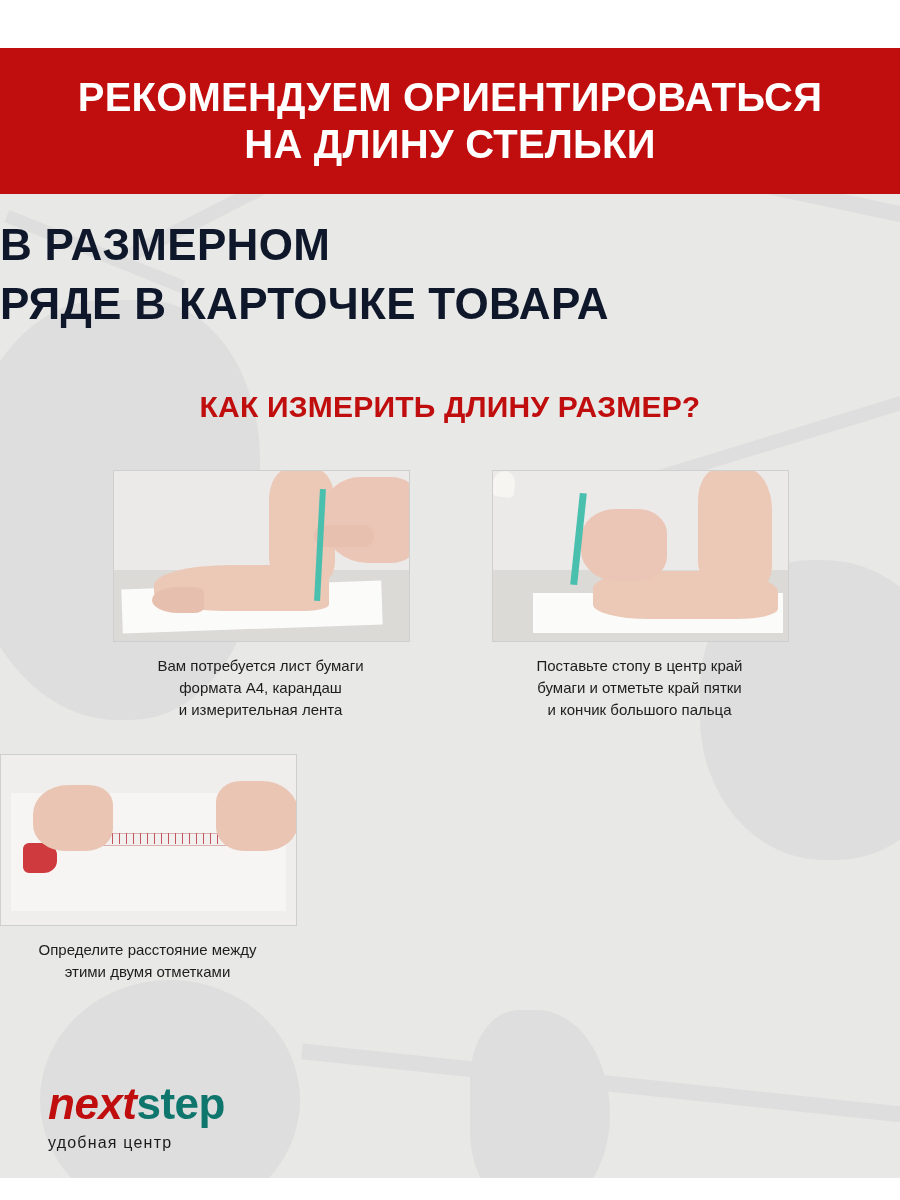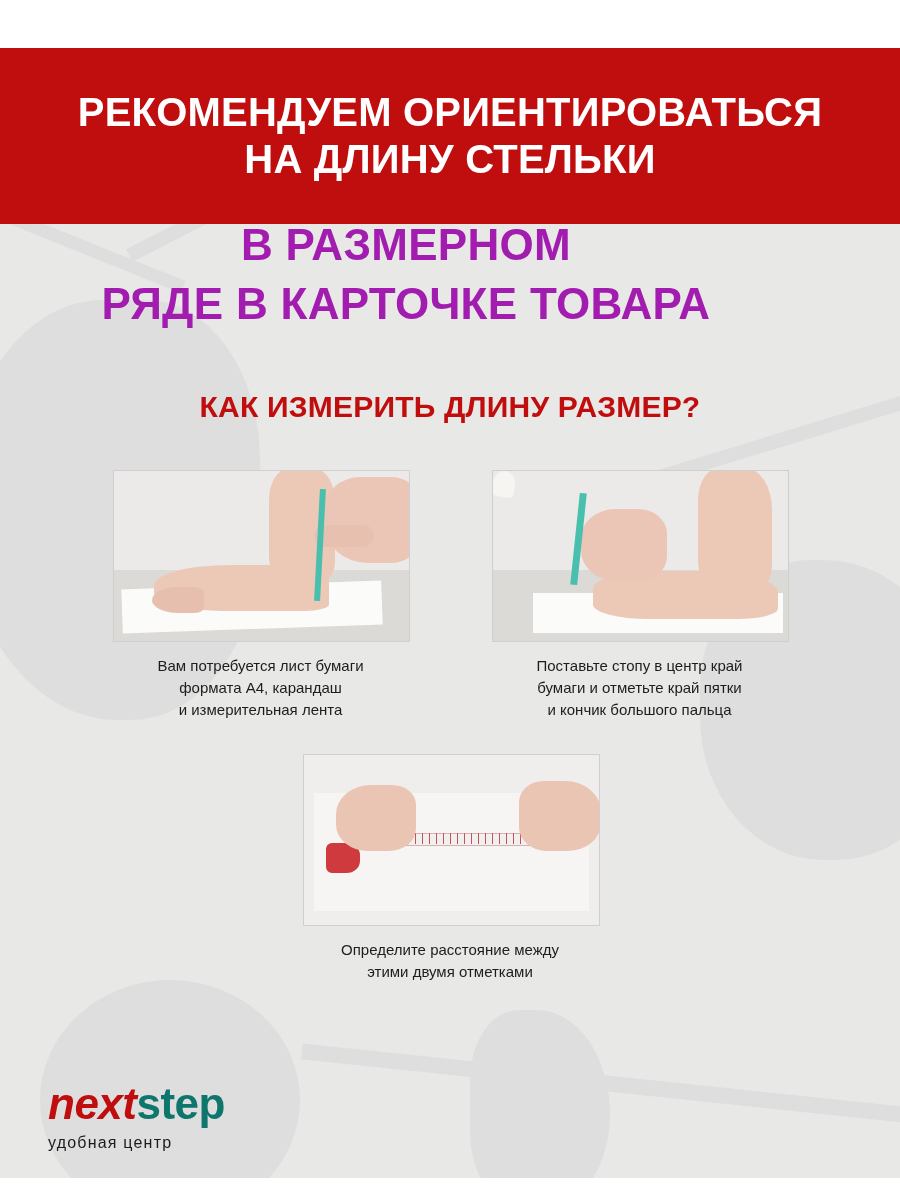--- a/index.html
+++ b/index.html
@@ -48,21 +48,21 @@
     left: 0; top: 0;
     width: 900px; height: 48px;
     background: #ffffff;
   }
 
   .banner {
     position: absolute;
     left: 0;
     top: 48px;
     width: 900px;
-    height: 176px;
+    height: 146px;
     background: #c00d0d;
     display: flex;
     align-items: center;
     justify-content: center;
     text-align: center;
   }
   .banner-text {
     color: #ffffff;
     font-size: 40px;
     font-weight: bold;
@@ -70,22 +70,22 @@
     letter-spacing: 0.2px;
     padding: 0 30px;
     white-space: pre-line;
   }
 
   .headline {
     position: absolute;
     left: 0;
     top: 215px;
     width: 812px;
-    text-align: center;
-    color: #a21caf;
+    text-align: left;
+    color: #0f172a;
     font-size: 44px;
     font-weight: bold;
     line-height: 1.35;
     white-space: pre-line;
     letter-spacing: 0.3px;
   }
 
   .subhead {
     position: absolute;
     left: 0;
@@ -102,21 +102,21 @@
     position: absolute;
     left: 0;
     top: 470px;
     width: 900px;
   }
   .row {
     display: flex;
     justify-content: center;
     gap: 84px;
   }
-  .row + .row { margin-top: 34px; }
+  .row + .row { margin-top: 34px; flex-direction: column; }
 
   .step {
     width: 295px;
   }
   .photo {
     width: 295px;
     height: 170px;
     border: 1px solid #cfcfcf;
     position: relative;
     overflow: hidden;

